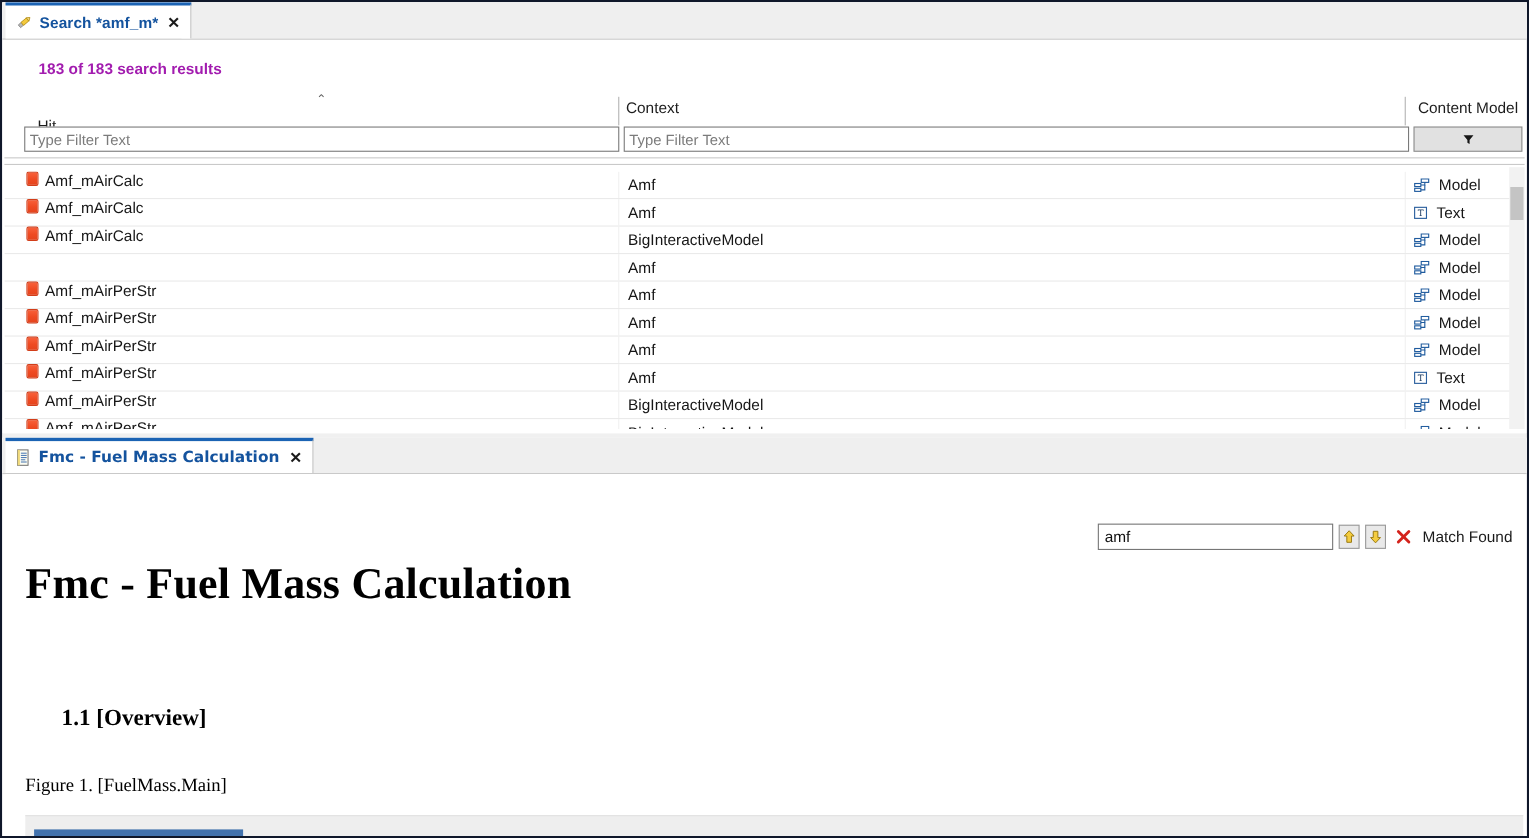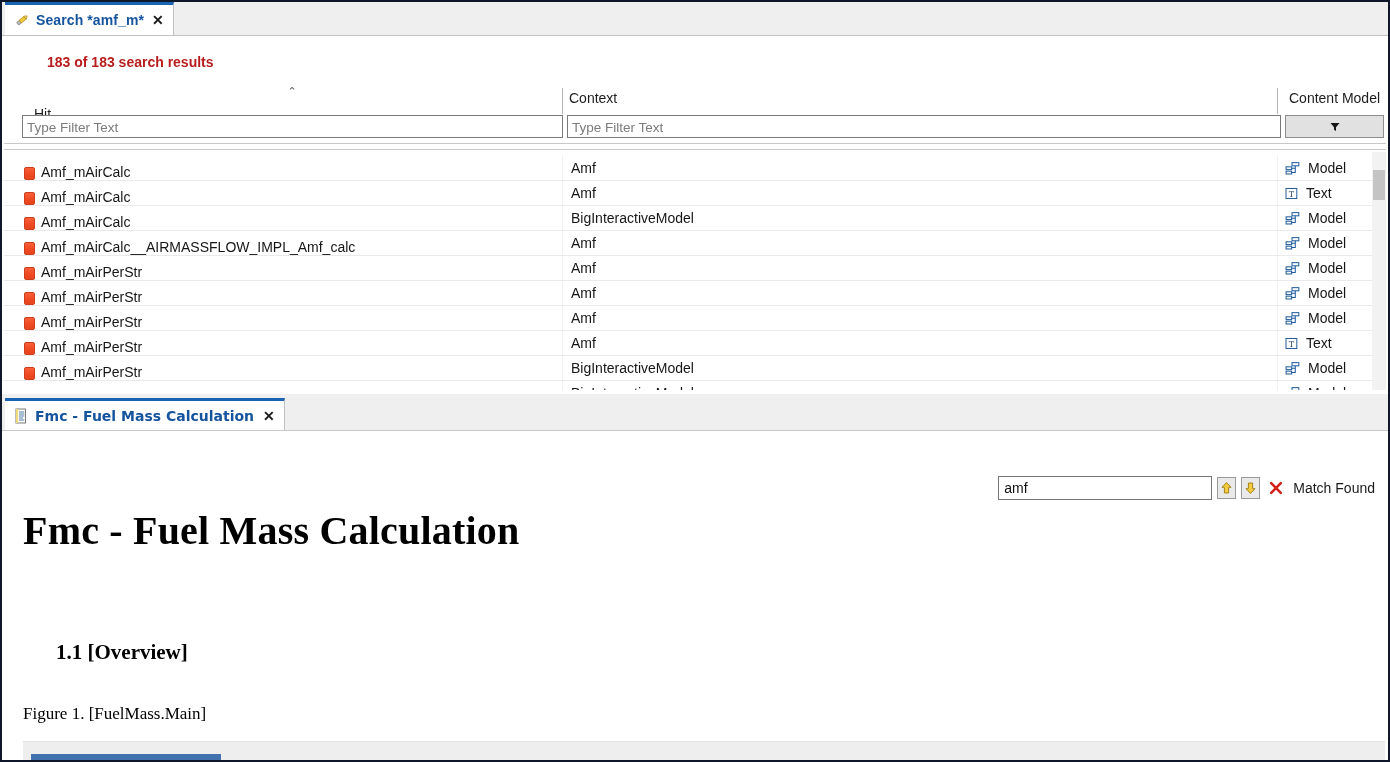--- a/index.html
+++ b/index.html
@@ -63,22 +63,21 @@
     position: absolute;
     top: 0; height: 33px;
     background: #efefef;
   }
 
   .results-count {
     position: absolute;
     left: 33px; top: 52px;
     font-size: 14px;
     font-weight: bold;
-    color: #b91c1c;
-    margin-left: 12px;
+    color: #a21caf;
   }
 
   
   .col-head {
     position: absolute;
     top: 88px;
     height: 24px;
     font-size: 14px;
     color: #1c1c1c;
   }
@@ -153,21 +152,21 @@
     position: relative;
     height: 24px;
     border-bottom: 1px solid #eaeaea;
     font-size: 14px;
     color: #161616;
   }
   .res-hit {
     position: absolute;
     left: 20px; top: 0;
     height: 24px;
-    display: flex; align-items: flex-end; gap: 6px;
+    display: flex; align-items: flex-start; gap: 6px;
     white-space: nowrap;
   }
   .icon-sq {
     width: 11px; height: 13px;
     border-radius: 2px;
     background: linear-gradient(180deg, #f8603a 0%, #ef4a22 55%, #e5441d 100%);
     border: 1px solid #d23d19;
     box-sizing: border-box;
     flex: none;
   }
@@ -459,24 +458,20 @@
                   <path d="M11 6.7 L11 11.4 L7.1 11.4"></path>
                 </g>
               </svg>
             </span>
             <span>Model</span>
           </div>
         </div>
         <div class="res-row">
           <div class="mini-sep" style="left:558px"></div>
           <div class="mini-sep" style="left:1273px"></div>
-          <div class="res-hit">
-            <span class="icon-sq"></span>
-            <span>Amf_mAirCalc__AIRMASSFLOW_IMPL_Amf_calc</span>
-          </div>
           <div class="res-ctx">Amf</div>
           <div class="res-type">
             <span style="display:inline-flex">
               <svg class="ic-model" viewBox="0 0 16 14">
                 <g fill="none" stroke="#1f5b9e" stroke-width="1.1">
                   <rect x="7.5" y="0.7" width="7.3" height="3.4"></rect>
                   <rect x="1.1" y="5.2" width="6.0" height="3.0"></rect>
                   <rect x="1.1" y="9.9" width="6.0" height="3.0"></rect>
                   <path d="M11 4.1 L11 6.7 L7.1 6.7"></path>
                   <path d="M11 6.7 L11 11.4 L7.1 11.4"></path>

